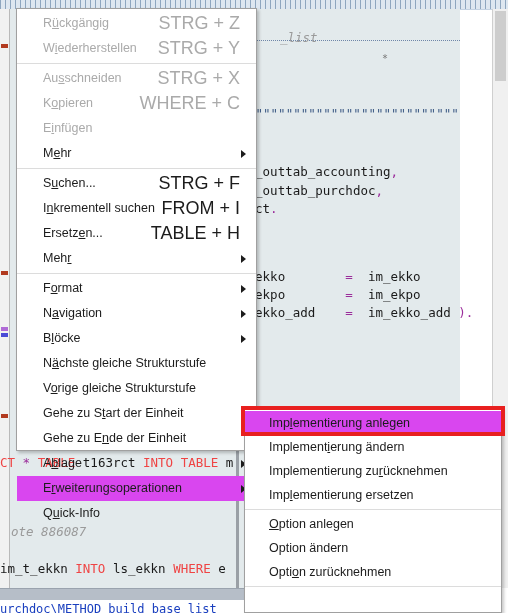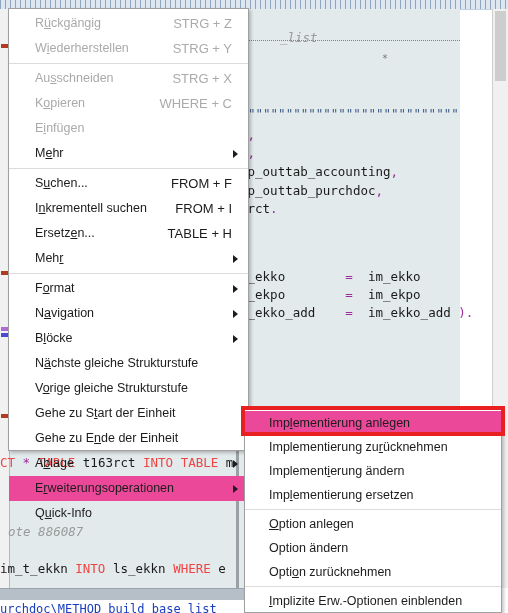--- a/index.html
+++ b/index.html
@@ -116,40 +116,40 @@
 
   
   .menu {
     position: absolute;
     background: #ffffff;
     border: 1px solid #a0a0a0;
     box-shadow: 2px 2px 3px rgba(0,0,0,0.22);
     box-sizing: border-box;
   }
   #main-menu {
-    left: 8px; top: 8px; width: 241px; height: 443px;
+    left: 16px; top: 8px; width: 241px; height: 443px;
     padding: 2px 0;
   }
   .mi {
     position: relative;
     height: 25px;
     line-height: 25px;
     font-size: 12.5px;
     color: #1c1c1c;
     padding-left: 26px;
     padding-right: 10px;
     white-space: nowrap;
     box-sizing: border-box;
   }
   .mi.disabled { color: #aaaaaa; }
-  .mi.hot { background: #ec4899; }
+  .mi.hot { background: #d946ef; }
   .mi .accel {
     position: absolute;
     right: 16px; top: 0;
-    font-size: 13px;
+    font-size: 18px;
     text-align: right;
   }
   .mi .arrow {
     position: absolute;
     right: 10px; top: 50%;
     margin-top: -4px;
     width: 0; height: 0;
     border-left: 5px solid #1c1c1c;
     border-top: 4px solid transparent;
     border-bottom: 4px solid transparent;
@@ -211,21 +211,21 @@
         <div class="code-line" style="left: 240px; top: 146px;">n<span class="c-punc">,</span></div>
         <div class="code-line" style="left: 240px; top: 165px;">ep_outtab_accounting<span class="c-punc">,</span></div>
         <div class="code-line" style="left: 240px; top: 184px;">ep_outtab_purchdoc<span class="c-punc">,</span></div>
         <div class="code-line" style="left: 240px; top: 202px;">3rct<span class="c-punc">.</span></div>
         <div class="code-line" style="left: 240px; top: 270px;">m_ekko        <span class="c-punc">=</span>  im_ekko</div>
         <div class="code-line" style="left: 240px; top: 288px;">m_ekpo        <span class="c-punc">=</span>  im_ekpo</div>
         <div class="code-line" style="left: 240px; top: 306px;">m_ekko_add    <span class="c-punc">=</span>  im_ekko_add <span class="c-punc">).</span></div>
         <div class="code-line c-kw" style="left: 240px; top: 340px;">O</div>
         <div class="code-line c-punc" style="left: 240px; top: 359px;">.</div>
         <div class="code-line" style="left: 0px; top: 456px;"><span class="c-kw">CT</span><span> </span><span class="c-punc">*</span><span> </span><span class="c-kw">TABLE</span><span> </span><span>t163rct</span><span> </span><span class="c-kw">INTO</span><span> </span><span class="c-kw">TABLE</span><span> </span><span>m</span></div>
-        <div class="code-line c-cmt" style="left: 8px; top: 525px;">ote 886087</div>
+        <div class="code-line c-cmt" style="left: 0px; top: 525px; padding-left: 11px;">ote 886087</div>
         <div class="code-line" style="left: 0px; top: 562px;"><span>im_t_ekkn</span><span> </span><span class="c-kw">INTO</span><span> </span><span>ls_ekkn</span><span> </span><span class="c-kw">WHERE</span><span> </span><span>e</span></div>
       </div>
 
     <div class="vscroll">
       <div class="vscroll-thumb"></div>
     </div>
 
     <div class="status-band"></div>
     <div class="status-band2"></div>
     <div class="status-text">urchdoc\METHOD build_base_list</div>
@@ -233,45 +233,44 @@
 
   <div class="menu" id="main-menu">
       <div class="mi disabled"><span>R<span class="u">ü</span>ckgängig</span><span class="accel">STRG + Z</span></div>
       <div class="mi disabled"><span>W<span class="u">i</span>ederherstellen</span><span class="accel">STRG + Y</span></div>
       <div class="sep"></div>
       <div class="mi disabled"><span>Au<span class="u">s</span>schneiden</span><span class="accel">STRG + X</span></div>
       <div class="mi disabled"><span>K<span class="u">o</span>pieren</span><span class="accel">WHERE + C</span></div>
       <div class="mi disabled"><span>E<span class="u">i</span>nfügen</span></div>
       <div class="mi"><span>M<span class="u">e</span>hr</span><span class="arrow"></span></div>
       <div class="sep"></div>
-      <div class="mi"><span>S<span class="u">u</span>chen...</span><span class="accel">FROM + F</span></div>
+      <div class="mi"><span>S<span class="u">u</span>chen...</span><span class="accel">STRG + F</span></div>
       <div class="mi"><span>I<span class="u">n</span>krementell suchen</span><span class="accel">FROM + I</span></div>
       <div class="mi"><span>Ersetz<span class="u">e</span>n...</span><span class="accel">TABLE + H</span></div>
       <div class="mi"><span>Meh<span class="u">r</span></span><span class="arrow"></span></div>
       <div class="sep"></div>
       <div class="mi"><span>F<span class="u">o</span>rmat</span><span class="arrow"></span></div>
       <div class="mi"><span>N<span class="u">a</span>vigation</span><span class="arrow"></span></div>
       <div class="mi"><span>B<span class="u">l</span>öcke</span><span class="arrow"></span></div>
       <div class="mi"><span>N<span class="u">ä</span>chste gleiche Strukturstufe</span></div>
       <div class="mi"><span>V<span class="u">o</span>rige gleiche Strukturstufe</span></div>
       <div class="mi"><span>Gehe zu S<span class="u">t</span>art der Einheit</span></div>
       <div class="mi"><span>Gehe zu E<span class="u">n</span>de der Einheit</span></div>
       <div class="mi"><span>A<span class="u">b</span>lage</span><span class="arrow"></span></div>
       <div class="mi hot"><span>E<span class="u">r</span>weiterungsoperationen</span><span class="arrow"></span></div>
       <div class="mi"><span>Q<span class="u">u</span>ick-Info</span></div>
     </div>
 
   <div class="menu" id="sub-menu">
       <div class="mi hot"><span>Imp<span class="u">l</span>ementierung anlegen</span></div>
+      <div class="mi"><span>Implement<span class="u">i</span>erung ändern</span></div>
       <div class="mi"><span>Implementierung zu<span class="u">r</span>ücknehmen</span></div>
-      <div class="mi"><span>Implement<span class="u">i</span>erung ändern</span></div>
       <div class="mi"><span>Imp<span class="u">l</span>ementierung ersetzen</span></div>
       <div class="sep"></div>
       <div class="mi"><span><span class="u">O</span>ption anlegen</span></div>
       <div class="mi"><span>Option ändern</span></div>
       <div class="mi"><span>Opti<span class="u">o</span>n zurücknehmen</span></div>
       <div class="sep"></div>
-      <div class="mi"><span><span class="u">I</span>mplizite Erw.-Optionen einblenden</span></div>
     </div>
 
   <div class="redbox"></div>
 
 </div>
 
 </body></html>

